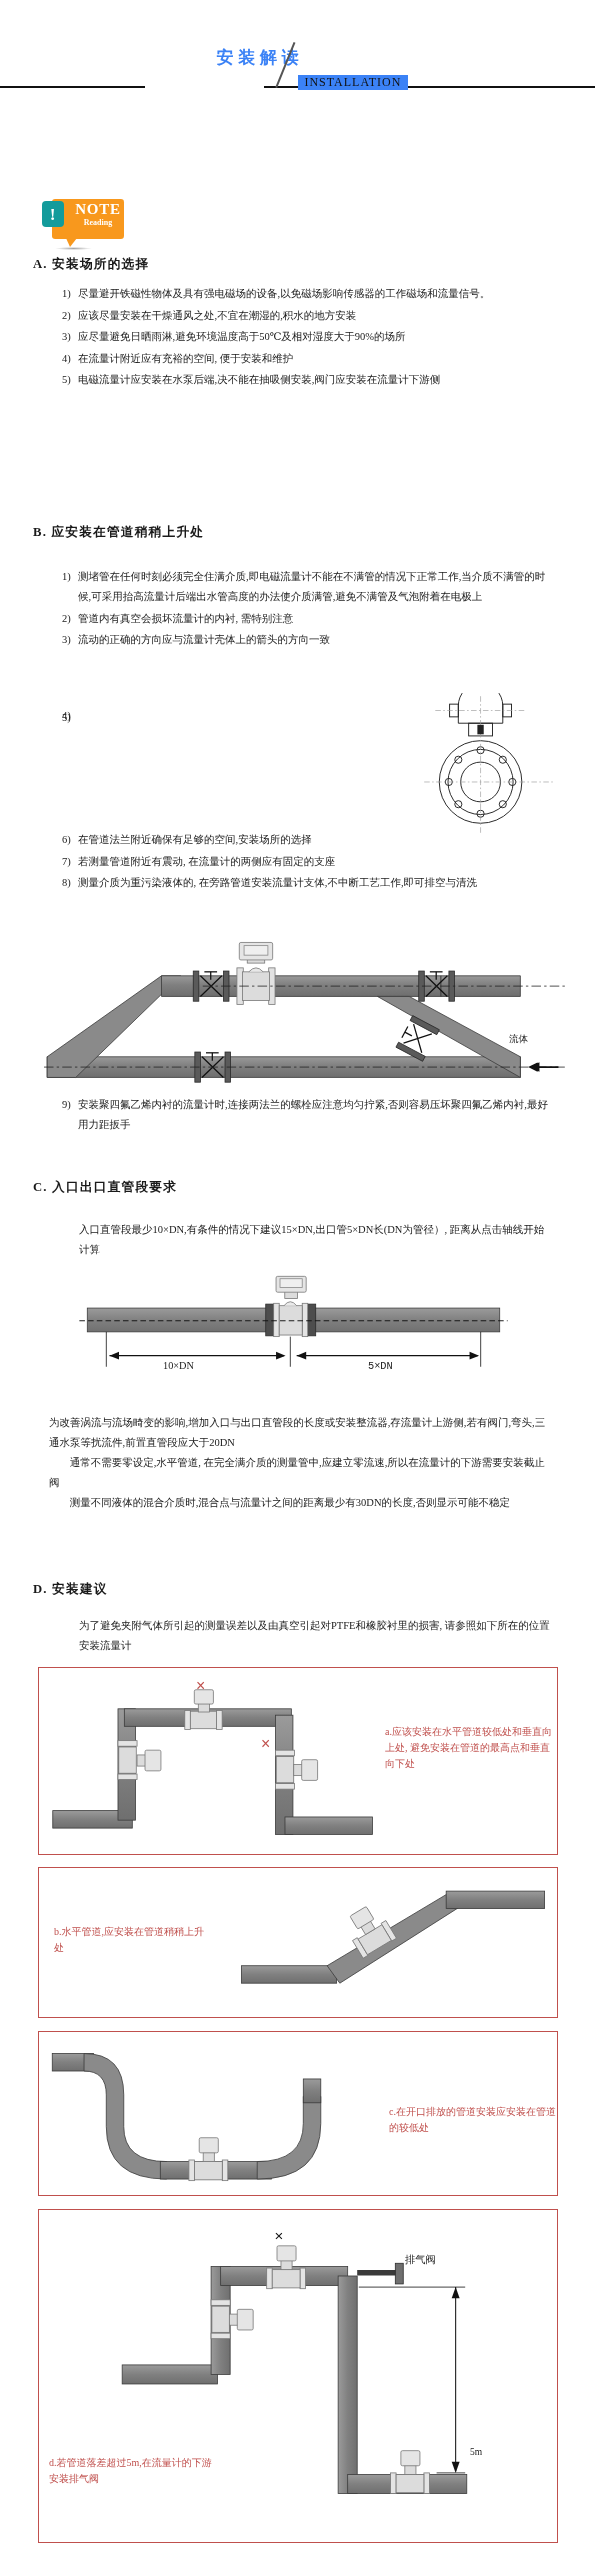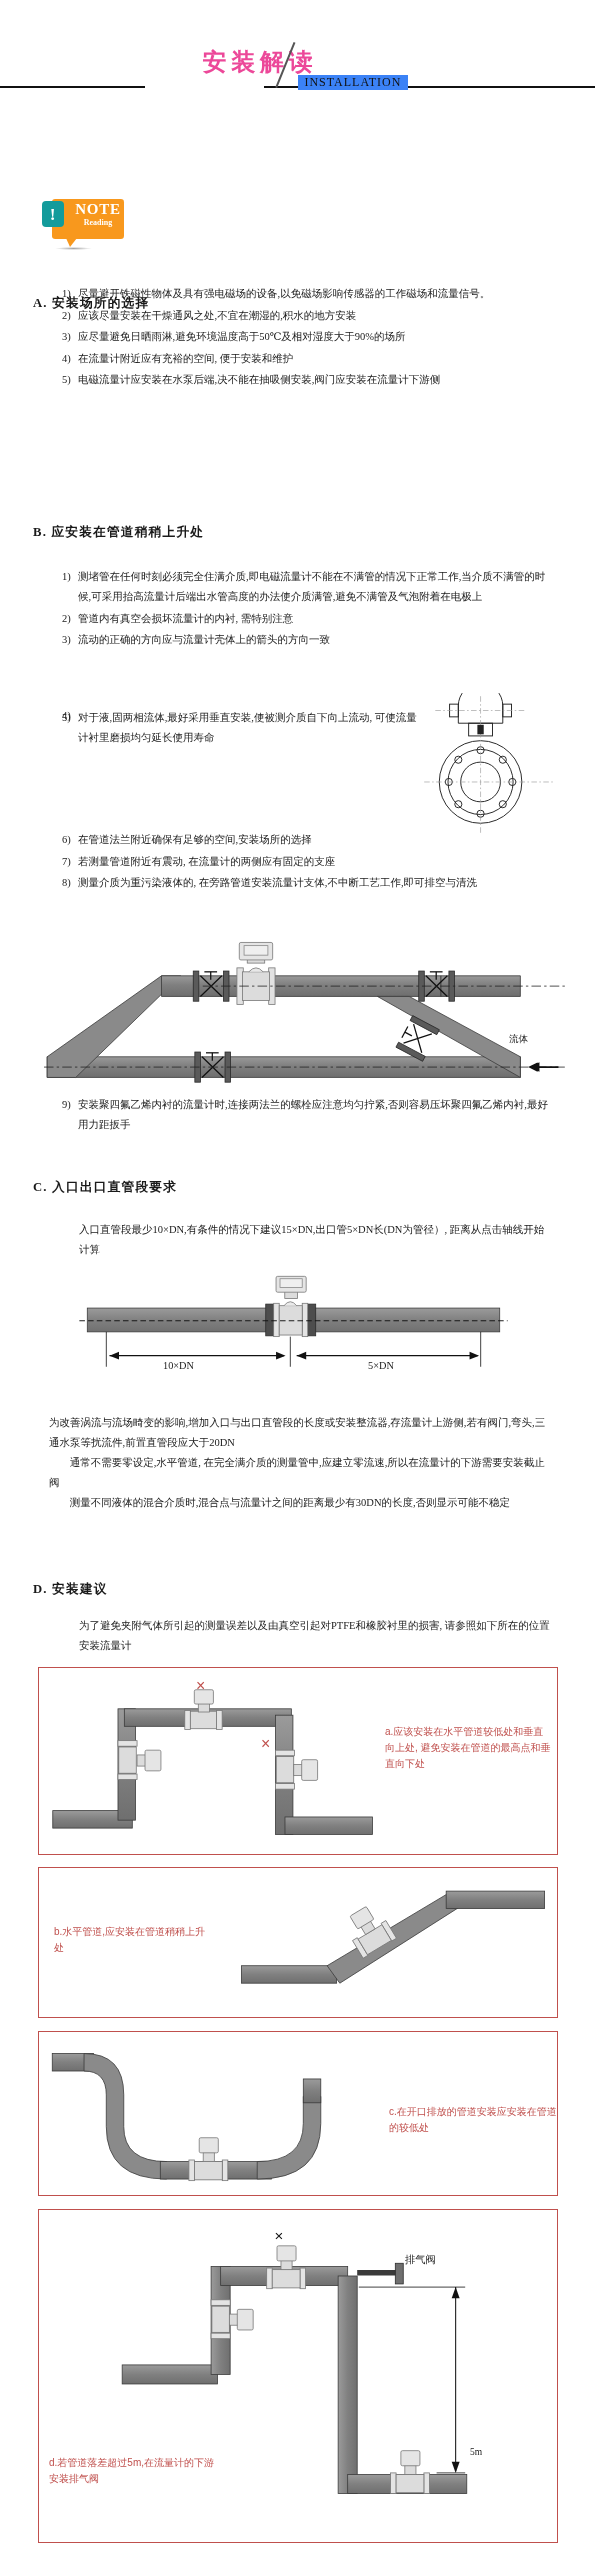--- a/index.html
+++ b/index.html
@@ -14,22 +14,22 @@
 
   
   .header { position:relative; height:103px; }
   .header-rule { position:absolute; left:0; right:0; top:86px; height:1.6px; background:#111; }
   .header-title-wrap {
     position:absolute; left:0; right:0; top:46px; text-align:center;
   }
   .zh-title {
     display:inline-block;
     font-family:"Liberation Serif","DejaVu Serif",serif;
-    font-size:24px; font-weight:bold; letter-spacing:4.8px;
-    color:#ec4899; transform:translateX(-38px);
+    font-size:17px; font-weight:bold; letter-spacing:4.8px;
+    color:#3b82f6; transform:translateX(-38px);
   }
   .slash {
     position:absolute; left:50%; top:44px; width:1.6px; height:49px;
     background:#555; transform:rotate(22deg) translateX(-4.8px);
     transform-origin:top center;
   }
   .en-title {
     position:absolute; left:50%; top:75px;
     font-family:"Liberation Serif","DejaVu Serif",serif;
     font-size:12px; letter-spacing:1px; color:#111;
@@ -86,21 +86,21 @@
 
   
   svg { display:block; }
 
   
   .panel {
     position:absolute; border:0.8px solid #C0504D; background:#fff;
   }
   .panel-note {
     position:absolute; color:#C0504D; font-size:10px; line-height:16px;
-    font-family:Liberation Sans, sans-serif;
+    font-family:Liberation Serif, serif;
   }
 </style>
 </head>
 <body>
 
 <div class="page">
 
   <div class="header">
     <div class="header-rule"></div>
     <div class="header-rule-mask-l"></div>
@@ -115,39 +115,39 @@
     <div class="note-body"></div>
     <div class="note-tail"></div>
     <div class="note-shadow"></div>
     <div class="note-icon">!</div>
     <div class="note-text">
       <span class="n1">NOTE</span>
       <span class="n2">Reading</span>
     </div>
   </div>
 
-  <div class="sec-head" style="top:256px;margin-top:39px;">A. 安装场所的选择</div>
+  <div class="sec-head" style="top:256px;">A. 安装场所的选择</div>
   <div class="body-block" style="left:62px; top:284px; width:501px;">
     <div class="li"><span class="num">1)</span><span>尽量避开铁磁性物体及具有强电磁场的设备,以免磁场影响传感器的工作磁场和流量信号。</span></div>
     <div class="li"><span class="num">2)</span><span>应该尽量安装在干燥通风之处,不宜在潮湿的,积水的地方安装</span></div>
     <div class="li"><span class="num">3)</span><span>应尽量避免日晒雨淋,避免环境温度高于50℃及相对湿度大于90%的场所</span></div>
     <div class="li"><span class="num">4)</span><span>在流量计附近应有充裕的空间, 便于安装和维护</span></div>
     <div class="li"><span class="num">5)</span><span>电磁流量计应安装在水泵后端,决不能在抽吸侧安装,阀门应安装在流量计下游侧</span></div>
   </div>
 
   <div class="sec-head" style="top:524px;">B. 应安装在管道稍稍上升处</div>
   <div class="body-block" style="left:62px; top:567px; width:494px;">
     <div class="li"><span class="num">1)</span><span>测堵管在任何时刻必须完全住满介质,即电磁流量计不能在不满管的情况下正常工作,当介质不满管的时候,可采用抬高流量计后端出水管高度的办法使介质满管,避免不满管及气泡附着在电极上</span></div>
     <div class="li"><span class="num">2)</span><span>管道内有真空会损坏流量计的内衬, 需特别注意</span></div>
     <div class="li"><span class="num">3)</span><span>流动的正确的方向应与流量计壳体上的箭头的方向一致</span></div>
   </div>
 
   <div class="body-block" style="left:62px; top:706px; width:358px;">
     <div class="li"><span class="num">4)</span></div>
-    <div class="li"><span class="num">5)</span><span>对于液,固两相流体,最好采用垂直安装,使被测介质自下向上流动, 可使流量计衬里磨损均匀延长使用寿命</span></div>
+    <div class="li"><span class="num">5)</span></div>
   </div>
 
   <div style="position:absolute; left:421px; top:693px;">
     <svg width="135" height="143" viewBox="0 0 170 180">
       <g stroke="#222" fill="none" stroke-width="1.2">
 
         <path d="M47 38 L47 16 A28 28 0 0 1 103 16 L103 38 Z"></path>
         <rect x="36" y="14" width="11" height="16"></rect>
         <rect x="103" y="14" width="11" height="16"></rect>
         <rect x="60" y="38" width="30" height="16"></rect>
@@ -292,21 +292,21 @@
 
       <line x1="38" y1="108" x2="258" y2="108" stroke="#111" stroke-width="1.6"></line>
       <polygon points="38,108 50,103 50,113" fill="#111"></polygon>
       <polygon points="260,108 248,103 248,113" fill="#111"></polygon>
       <line x1="274" y1="108" x2="502" y2="108" stroke="#111" stroke-width="1.6"></line>
       <polygon points="274,108 286,103 286,113" fill="#111"></polygon>
       <polygon points="504,108 492,103 492,113" fill="#111"></polygon>
     </svg>
   </div>
   <div style="position:absolute; left:163px; top:1360px; font-size:10.3px; font-family:'Liberation Serif',serif;">10×DN</div>
-  <div style="position:absolute; left:368px; top:1360px; font-size:10.3px; font-family:Liberation Serif, serif;">5×DN</div>
+  <div style="position:absolute; left:368px; top:1360px; font-size:10.3px; font-family:Liberation Mono, monospace;">5×DN</div>
 
   <div class="body-block" style="left:49px; top:1413px; width:497px;">
     <p class="para">为改善涡流与流场畸变的影响,增加入口与出口直管段的长度或安装整流器,存流量计上游侧,若有阀门,弯头,三通水泵等扰流件,前置直管段应大于20DN</p>
     <p class="para ind">通常不需要零设定,水平管道, 在完全满介质的测量管中,应建立零流速,所以在流量计的下游需要安装截止阀</p>
     <p class="para ind">测量不同液体的混合介质时,混合点与流量计之间的距离最少有30DN的长度,否则显示可能不稳定</p>
   </div>
 
   <div class="sec-head" style="top:1581px;">D. 安装建议</div>
   <div class="body-block" style="left:79px; top:1616px; width:477px;">
     <p class="para">为了避免夹附气体所引起的测量误差以及由真空引起对PTFE和橡胶衬里的损害, 请参照如下所在的位置安装流量计</p>

